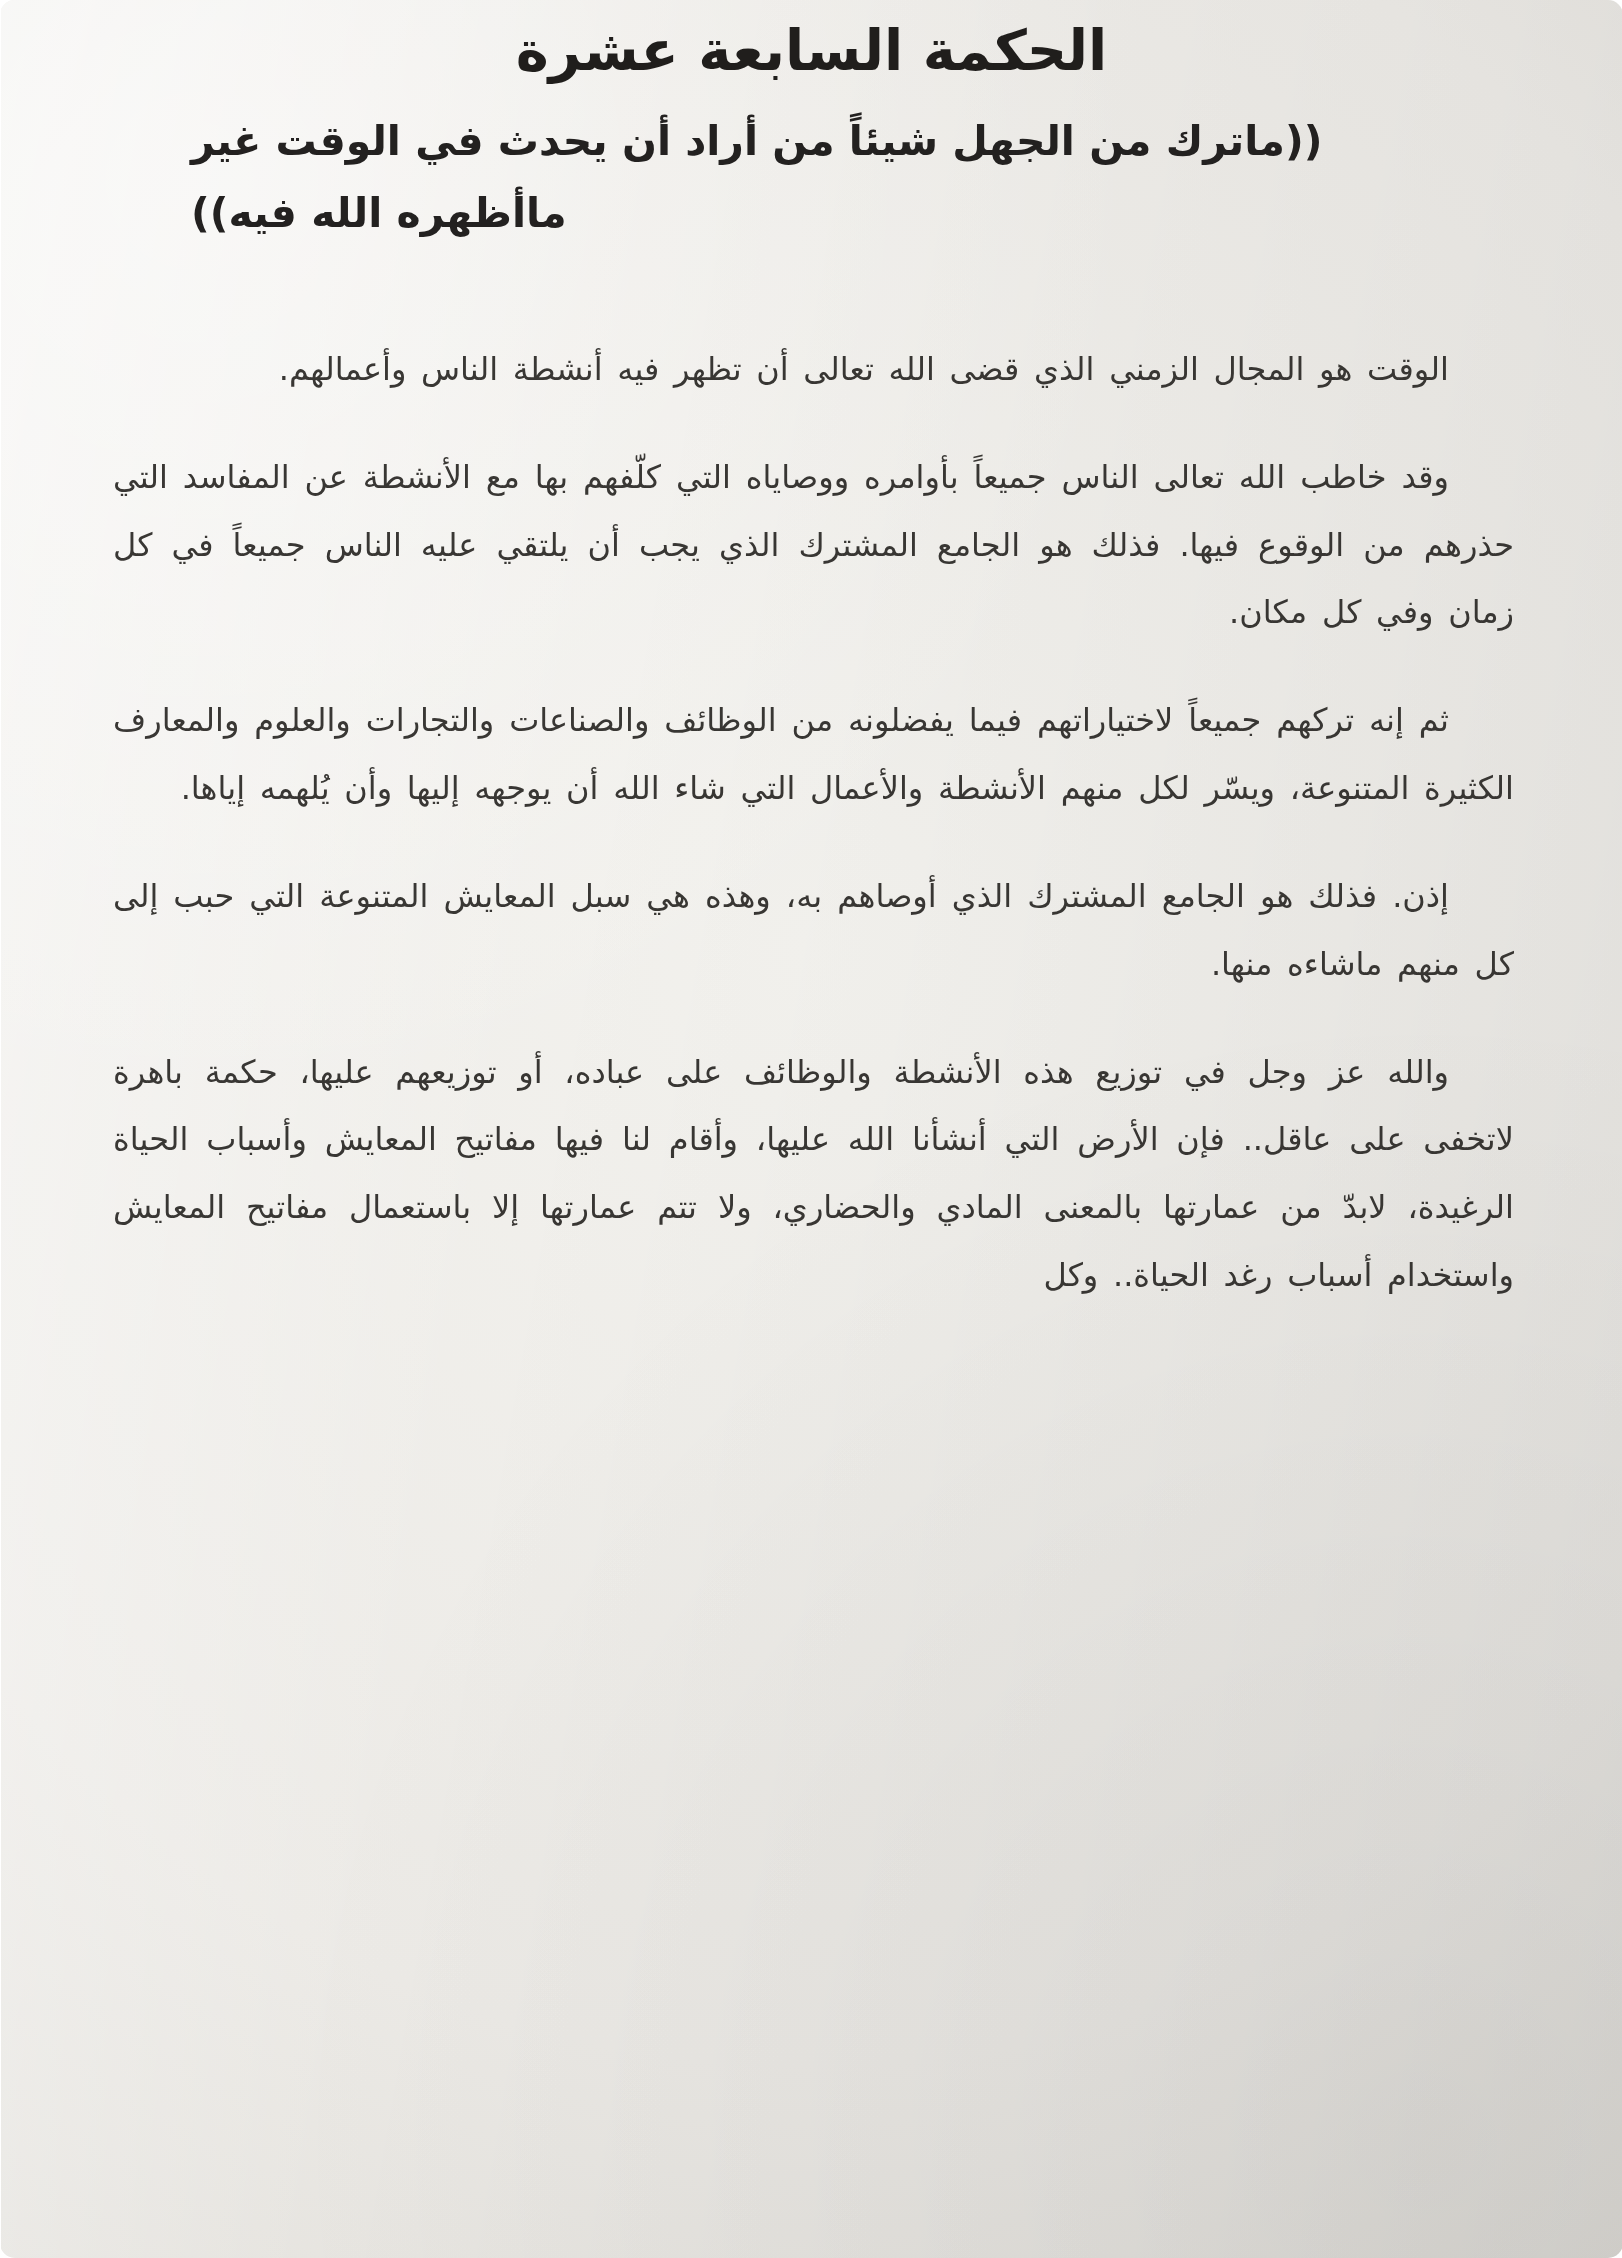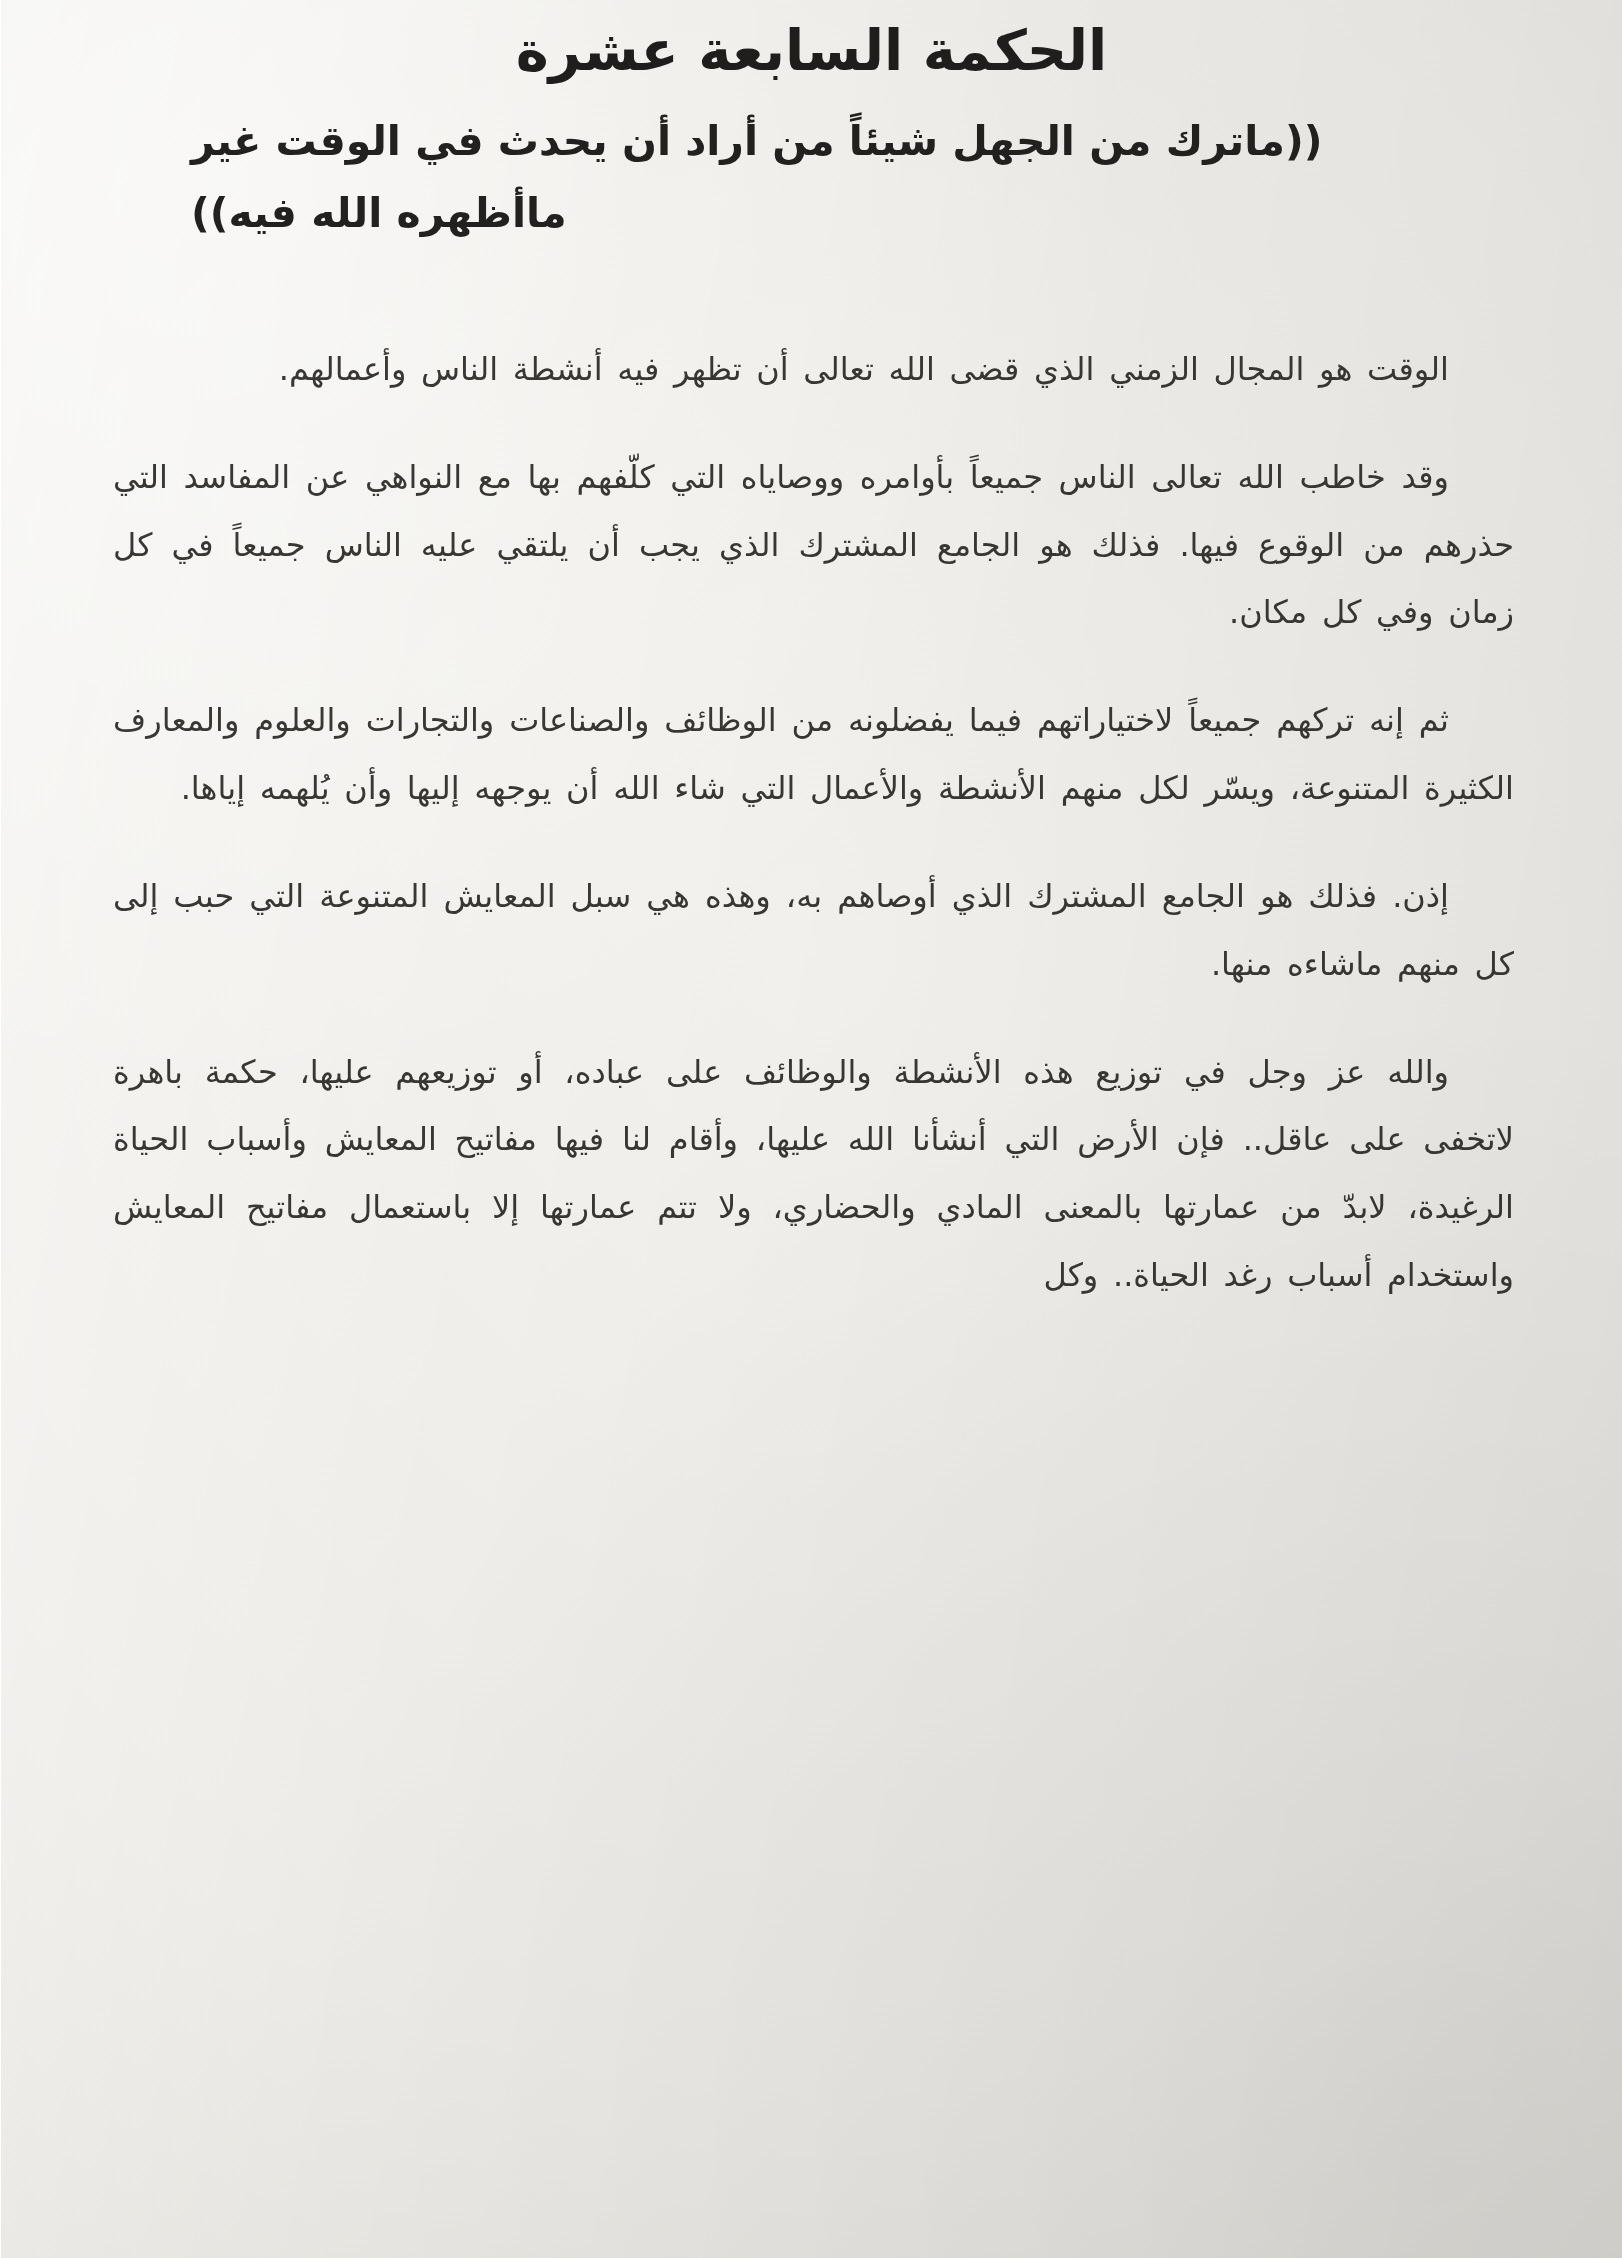--- a/index.html
+++ b/index.html
@@ -17,20 +17,21 @@
   
   .page {
     position: relative;
     width: 1623px;
     height: 2258px;
     box-sizing: border-box;
     background:
       radial-gradient(ellipse 120% 90% at 50% 42%, #f3f2ee 0%, #eceae6 55%, #e3e1dc 80%, #dcdad5 100%);
     overflow: hidden;
     direction: rtl;
+    border-radius: 15px;
   }
   
   .page::before {
     content: "";
     position: absolute;
     inset: 0;
     background:
       linear-gradient(100deg, rgba(255,255,255,0.55) 0%, rgba(255,255,255,0.0) 35%, rgba(0,0,0,0.03) 75%, rgba(0,0,0,0.06) 100%);
     pointer-events: none;
   }
@@ -94,21 +95,21 @@
 
 <div class="page">
   <div class="content">
 
     <h1 class="doc-title">الحكمة السابعة عشرة</h1>
 
     <h2 class="doc-subtitle">((ماترك من الجهل شيئاً من أراد أن يحدث في الوقت غير ماأظهره الله فيه))</h2>
 
     <div class="body-text">
       <p class="para">الوقت هو المجال الزمني الذي قضى الله تعالى أن تظهر فيه أنشطة الناس وأعمالهم.</p>
-      <p class="para">وقد خاطب الله تعالى الناس جميعاً بأوامره ووصاياه التي كلّفهم بها مع النواهي عن المفاسد التي حذرهم من الوقوع فيها. فذلك هو الجامع المشترك الذي يجب أن يلتقي عليه الناس جميعاً في كل زمان وفي كل مكان.</p>
+      <p class="para">وقد خاطب الله تعالى الناس جميعاً بأوامره ووصاياه التي كلّفهم بها مع الأنشطة عن المفاسد التي حذرهم من الوقوع فيها. فذلك هو الجامع المشترك الذي يجب أن يلتقي عليه الناس جميعاً في كل زمان وفي كل مكان.</p>
       <p class="para">ثم إنه تركهم جميعاً لاختياراتهم فيما يفضلونه من الوظائف والصناعات والتجارات والعلوم والمعارف الكثيرة المتنوعة، ويسّر لكل منهم الأنشطة والأعمال التي شاء الله أن يوجهه إليها وأن يُلهمه إياها.</p>
       <p class="para">إذن. فذلك هو الجامع المشترك الذي أوصاهم به، وهذه هي سبل المعايش المتنوعة التي حبب إلى كل منهم ماشاءه منها.</p>
       <p class="para">والله عز وجل في توزيع هذه الأنشطة والوظائف على عباده، أو توزيعهم عليها، حكمة باهرة لاتخفى على عاقل.. فإن الأرض التي أنشأنا الله عليها، وأقام لنا فيها مفاتيح المعايش وأسباب الحياة الرغيدة، لابدّ من عمارتها بالمعنى المادي والحضاري، ولا تتم عمارتها إلا باستعمال مفاتيح المعايش واستخدام أسباب رغد الحياة.. وكل</p>
     </div>
 
   </div>
 </div>
 
 
 </body></html>

